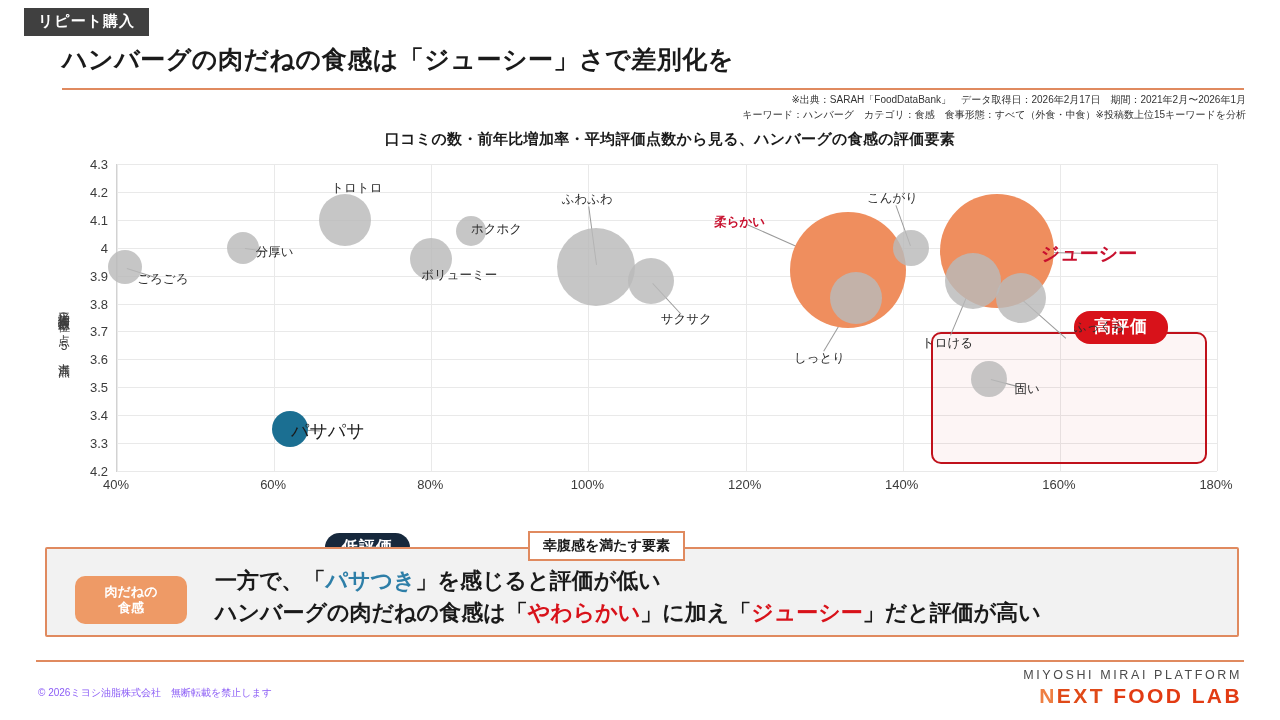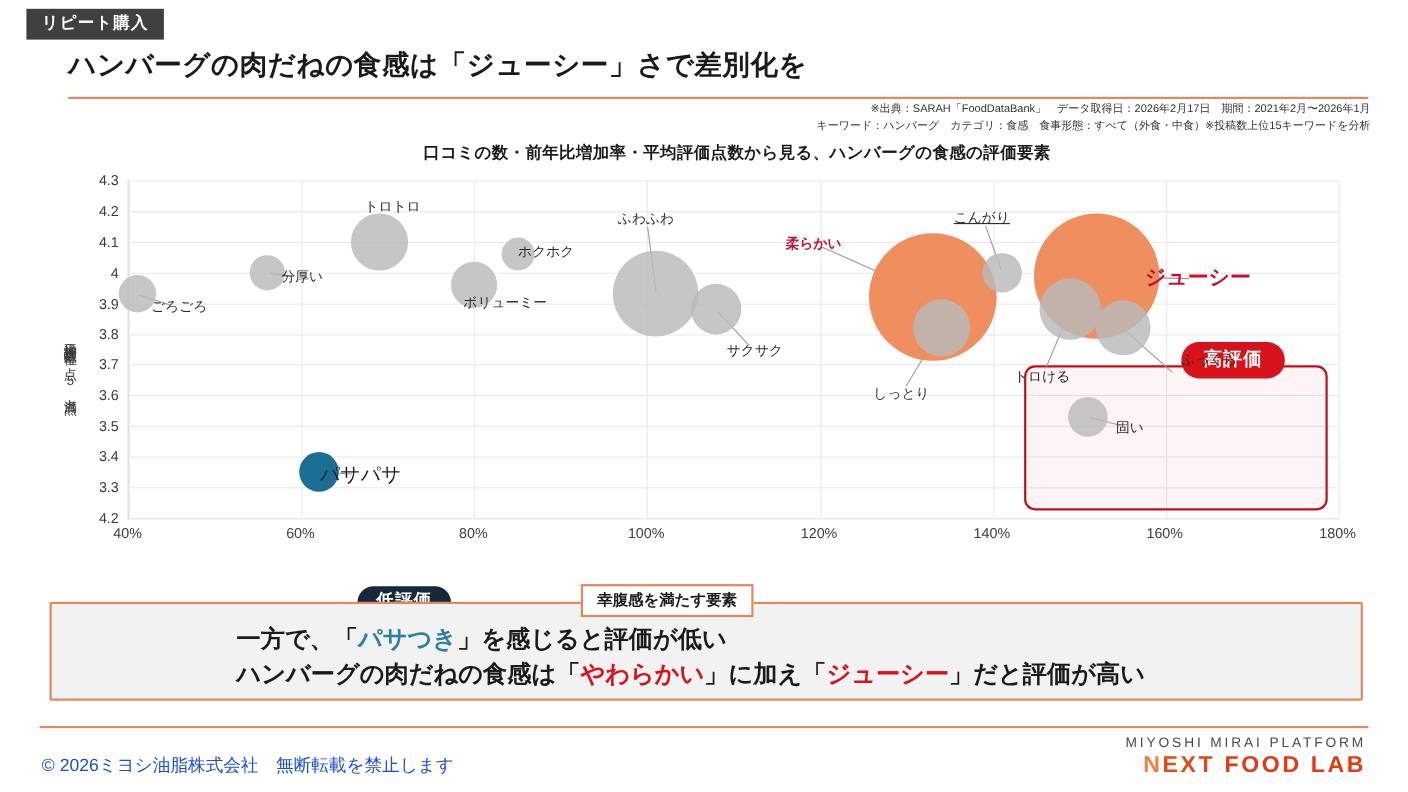--- a/index.html
+++ b/index.html
@@ -132,21 +132,21 @@
   .sum-text{
     position:absolute;left:215px;top:565px;width:1010px;
     font-size:22px;font-weight:bold;color:#1a1a1a;line-height:1.45;
   }
   .sum-text .hl-red{color:#d8121a;}
   .sum-text .hl-blue{color:#2e7fa8;}
 
   
   .foot-rule{position:absolute;left:36px;right:36px;top:660px;height:2px;background:#e08a5f;}
   .copyright{
-    position:absolute;left:38px;top:686px;font-size:16px;color:#1d4ed8;
+    position:absolute;left:38px;top:686px;font-size:10px;color:#8b5cf6;
   }
   .logo{position:absolute;right:38px;top:668px;text-align:right;}
   .logo-top{
     font-size:12.5px;letter-spacing:2.6px;color:#4a4a4a;line-height:1.2;
   }
   .logo-bottom{font-size:21px;font-weight:bold;letter-spacing:2.4px;line-height:1.2;}
   .logo-bottom .n{color:#ee7f43;}
   .logo-bottom .ext{color:#e04a18;}
   .logo-bottom .food{color:#e23b13;}
 </style>
@@ -223,21 +223,21 @@
         <div class="bubble bub-grey" title="サクサク" style="left: 534.286px; top: 117.218px; width: 46px; height: 46px; z-index: 3;"></div>
         <div class="blabel" style="left: 569.286px; top: 155.218px; transform: translate(-50%, -50%); z-index: 5;">サクサク</div>
         <div class="leader" style="left: 728.887px; top: 105.242px; width: 108.186px; transform: rotate(-2.72337rad); z-index: 1;"></div>
         <div class="bubble bub-orange" title="柔らかい" style="left: 730.714px; top: 106.055px; width: 116px; height: 116px; z-index: 2;"></div>
         <div class="blabel red" style="left: 622.714px; top: 58.0545px; transform: translate(-50%, -50%); z-index: 5;">柔らかい</div>
         <div class="leader" style="left: 737.542px; top: 135.679px; width: 59.9714px; transform: rotate(2.11122rad); z-index: 1;"></div>
         <div class="bubble bub-grey" title="しっとり" style="left: 738.571px; top: 133.964px; width: 52px; height: 52px; z-index: 3;"></div>
         <div class="blabel" style="left: 702.571px; top: 193.964px; transform: translate(-50%, -50%); z-index: 5;">しっとり</div>
         <div class="leader" style="left: 792.894px; top: 81.8455px; width: 43.1413px; transform: rotate(-1.91635rad); z-index: 1;"></div>
         <div class="bubble bub-grey" title="こんがり" style="left: 793.571px; top: 83.7273px; width: 36px; height: 36px; z-index: 3;"></div>
-        <div class="blabel" style="left: 775.571px; top: 33.7273px; transform: translate(-50%, -50%); z-index: 5; text-decoration: underline;">こんがり</div>
+        <div class="blabel" style="left: 775.571px; top: 33.7273px; transform: translate(-50%, -50%); z-index: 5;">こんがり</div>
         <div class="leader" style="left: 882px; top: 86.5616px; width: 82.0217px; transform: rotate(0.0217357rad); z-index: 1;"></div>
         <div class="bubble bub-orange" title="ジューシー" style="left: 880px; top: 86.5182px; width: 114px; height: 114px; z-index: 2;"></div>
         <div class="blabel bigred" style="left: 972px; top: 88.5182px; transform: translate(-50%, -50%); z-index: 5;">ジューシー</div>
         <div class="leader" style="left: 855.655px; top: 119.063px; width: 57.2309px; transform: rotate(1.96788rad); z-index: 1;"></div>
         <div class="bubble bub-grey" title="トロける" style="left: 856.429px; top: 117.218px; width: 56px; height: 56px; z-index: 3;"></div>
         <div class="blabel" style="left: 830.429px; top: 179.218px; transform: translate(-50%, -50%); z-index: 5;">トロける</div>
         <div class="leader" style="left: 905.069px; top: 135.289px; width: 59.4262px; transform: rotate(0.72425rad); z-index: 1;"></div>
         <div class="bubble bub-grey" title="ふっくら" style="left: 903.571px; top: 133.964px; width: 50px; height: 50px; z-index: 3;"></div>
         <div class="blabel" style="left: 955.571px; top: 163px; transform: translate(-50%, -50%); z-index: 5; margin-left: 27px;">ふっくら</div>
         <div class="leader" style="left: 874.077px; top: 215.409px; width: 29.2938px; transform: rotate(0.257324rad); z-index: 1;"></div>
@@ -261,20 +261,22 @@
     <div class="box-high"></div>
     <div class="badge-high">高評価</div>
     <div class="box-low"></div>
     <div class="badge-low">低評価</div>
     <div class="legend-note">円の大きさは、
 売上個数の多さを示す</div>
   </div>
 
   <div class="sum-box"></div>
   <div class="sum-tab">幸腹感を満たす要素</div>
+  <div class="sum-pill">肉だねの
+食感</div>
   <div class="sum-text">
     <div><span>一方で、「</span><span class="hl-blue">パサつき</span><span>」を感じると評価が低い</span></div>
     <div><span>ハンバーグの肉だねの食感は「</span><span class="hl-red">やわらかい</span><span>」に加え「</span><span class="hl-red">ジューシー</span><span>」だと評価が高い</span></div>
   </div>
 
   <div class="foot-rule"></div>
   <div class="copyright">© 2026ミヨシ油脂株式会社　無断転載を禁止します</div>
   <div class="logo">
     <div class="logo-top">MIYOSHI MIRAI PLATFORM</div>
     <div class="logo-bottom"><span class="n">N</span><span class="ext">EXT</span> <span class="food">FOOD LAB</span></div>

